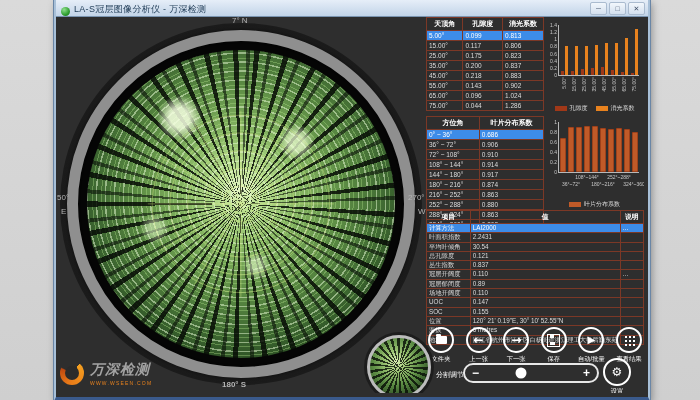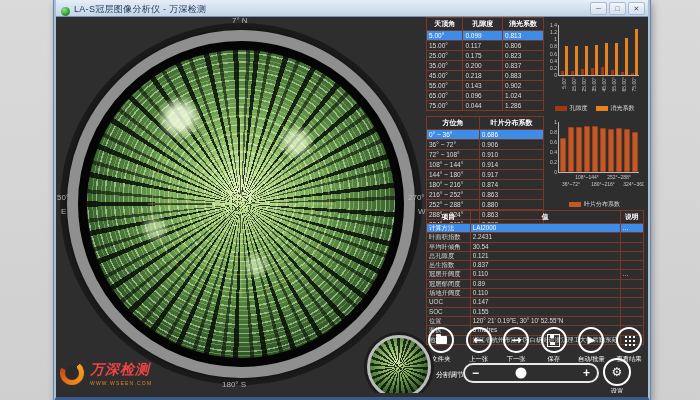--- a/index.html
+++ b/index.html
@@ -96,21 +96,21 @@
   .settings-circle{width:24px;height:24px;border:2px solid #fff;border-radius:50%;display:flex;
                    align-items:center;justify-content:center;color:#fff;}
   .settings-label{margin-top:1px;font-size:6.3px;color:#fff;}
 
   
   .logo{position:absolute;left:4px;top:344px;display:flex;align-items:flex-start;z-index:7;}
   .logo-swirl{width:24px;height:24px;border-radius:50%;margin-right:6px;position:relative;
               background:conic-gradient(from 40deg,#f5a020,#e87818 45%,#c04a10 70%,transparent 72%);}
   .logo-swirl:after{content:"";position:absolute;inset:5px;border-radius:50%;background:#2b2b2b;}
   .logo-text{display:flex;flex-direction:column;}
-  .logo-title{font-size:14px;font-weight:bold;font-style:italic;color:#ef4444;letter-spacing:1px;}
+  .logo-title{font-size:14px;font-weight:bold;font-style:italic;color:#a3a3a3;letter-spacing:1px;}
   .logo-sub{font-size:5px;color:#e8821e;letter-spacing:1.2px;margin-top:1px;}
 </style>
 </head>
 <body>
 
 <div class="desktop">
   <div class="window">
 
     <div class="titlebar">
       <span class="app-icon"></span>
@@ -138,21 +138,21 @@
               <line x1="172.7" y1="142" x2="27.3" y2="58"></line>
               <line x1="142" y1="172.7" x2="58" y2="27.3"></line>
               <line x1="100" y1="184" x2="100" y2="16"></line>
               <line x1="58" y1="172.7" x2="142" y2="27.3"></line>
               <line x1="27.3" y1="142" x2="172.7" y2="58"></line>
             </g>
           </svg>
         </div>
       </div>
       <span class="compass" style="left:176px;top:-1px;">7° N</span>
-      <span class="compass" style="left:166px;top:363px;">180° S</span>
+      <span class="compass" style="left:166px;top:363px;font-weight:bold;">180° S</span>
       <span class="compass" style="left:1px;top:176px;">50°</span>
       <span class="compass" style="left:5px;top:190px;">E</span>
       <span class="compass" style="left:352px;top:176px;">270°</span>
       <span class="compass" style="left:362px;top:190px;">W</span>
 
       <div class="panel" style="left:370px;top:0;width:118px;">
         <table class="zen-tbl" id="zenith-table">
             <thead>
               <tr>
                 <th>天顶角</th>

